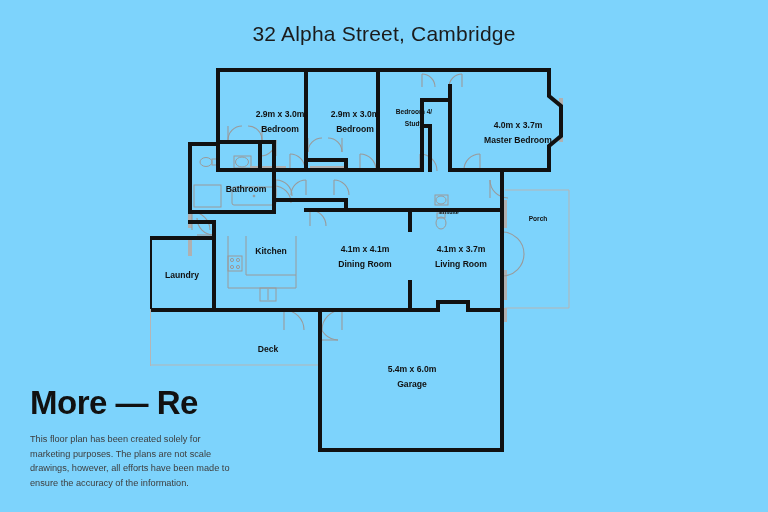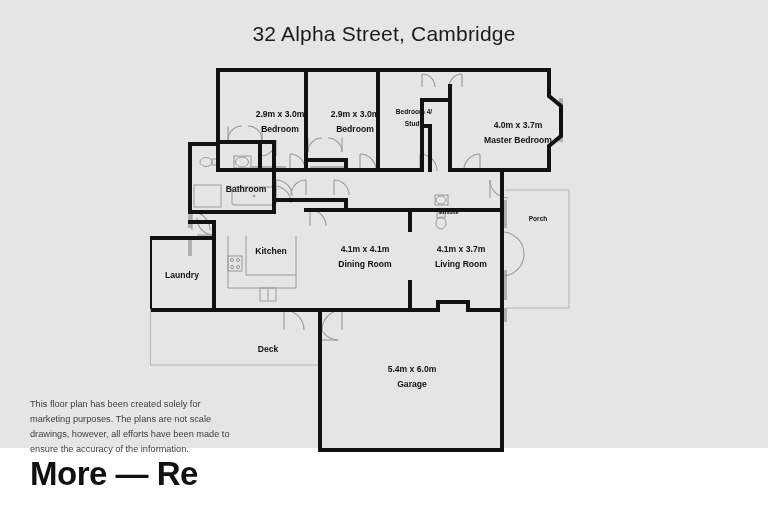--- a/index.html
+++ b/index.html
@@ -12,22 +12,22 @@
     width: 768px;
     height: 512px;
     overflow: hidden;
     font-family: "Liberation Sans", sans-serif;
     color: #1a1a1a;
     position: relative;
   }
   #page {
     position: relative;
     width: 768px;
-    height: 448px;
-    background: #e5e5e5;
+    height: 512px;
+    background: #7dd3fc;
   }
   #plan-title {
     position: absolute;
     top: 22px;
     left: 0;
     width: 768px;
     text-align: center;
     font-size: 21px;
     font-weight: 400;
     letter-spacing: 0.2px;
@@ -319,17 +319,17 @@
       <text class="room-label room-name-sm" x="388" y="159">Porch</text>
 
       <text class="room-label room-name" x="118" y="290">Deck</text>
 
       <text class="room-label room-dim" x="262" y="310">5.4m x 6.0m</text>
       <text class="room-label room-name" x="262" y="325">Garage</text>
     </g>
   </svg>
 
   <div id="brand-block">
+    <div id="brand-logo">More — Re</div>
     <div id="disclaimer-text">This floor plan has been created solely for marketing purposes. The plans are not scale drawings, however, all efforts have been made to ensure the accuracy of the information.</div>
-    <div id="brand-logo">More — Re</div>
   </div>
 
 </div>
 
 </body></html>

